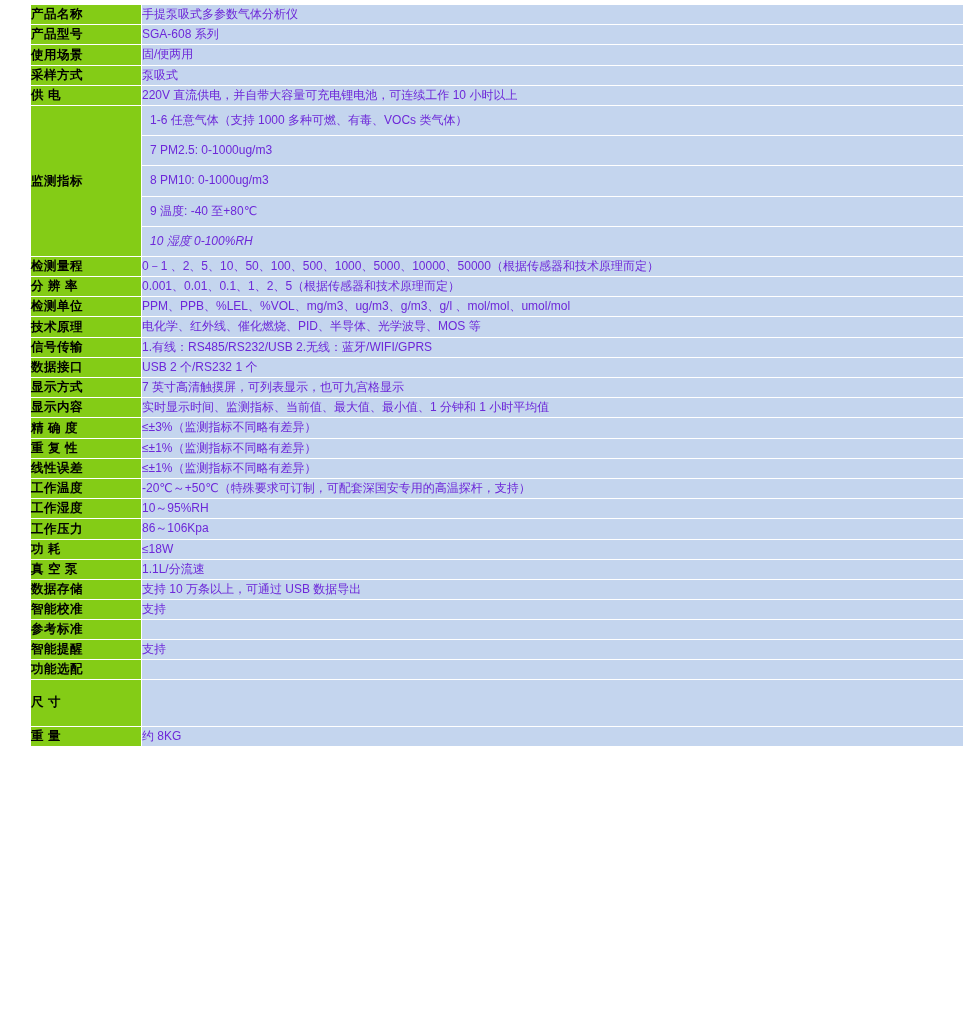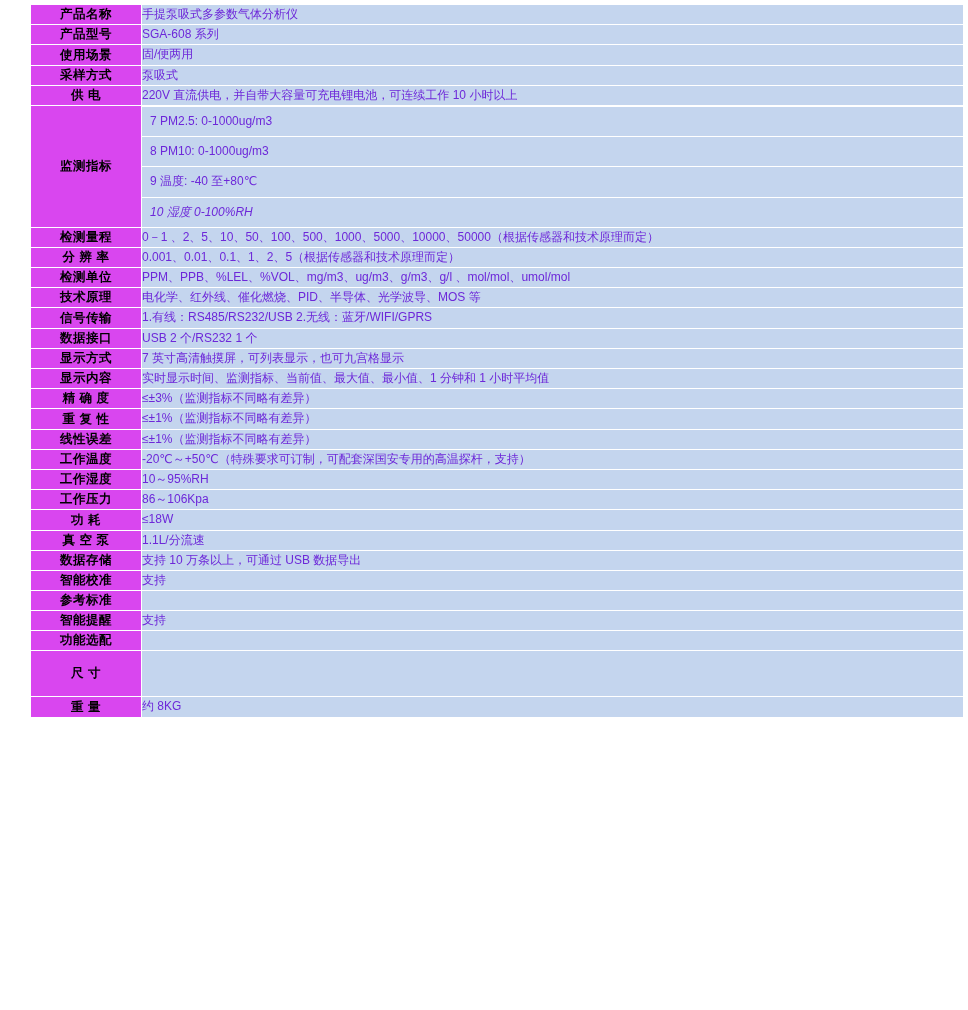--- a/index.html
+++ b/index.html
@@ -24,23 +24,23 @@
     width: 934px;
     table-layout: fixed;
   }
   table.spec td {
     border: 1px solid #ffffff;
     vertical-align: middle;
     padding: 0;
   }
   td.label {
     width: 110px;
-    background: #d946ef;
+    background: #84cc16;
     color: #000000;
-    text-align: center;
+    text-align: left;
     font-weight: bold;
     font-size: 12.5px;
     letter-spacing: 0.5px;
     padding: 5px 2px;
     line-height: 1.5;
   }
   td.value {
     background: #c4d5ee;
     color: #6d28d9;
     text-align: left;
@@ -102,20 +102,23 @@
         <td class="label">供    电</td>
         <td class="value">220V 直流供电，并自带大容量可充电锂电池，可连续工作 10 小时以上</td>
       </tr>
 
       <tr>
         <td class="label">监测指标</td>
         <td class="value" style="padding:0;">
           <table class="inner">
             <tbody>
               <tr>
+                <td style="border-top:none;border-left:none;border-right:none;">1-6 任意气体（支持 1000 多种可燃、有毒、VOCs 类气体）</td>
+              </tr>
+              <tr>
                 <td style="border-left:none;border-right:none;">7 PM2.5: 0-1000ug/m3</td>
               </tr>
               <tr>
                 <td style="border-left:none;border-right:none;">8 PM10: 0-1000ug/m3</td>
               </tr>
               <tr>
                 <td style="border-left:none;border-right:none;">9 温度: -40 至+80℃</td>
               </tr>
               <tr>
                 <td style="border-left:none;border-right:none;border-bottom:none;font-style:italic;">10 湿度 0-100%RH</td>

